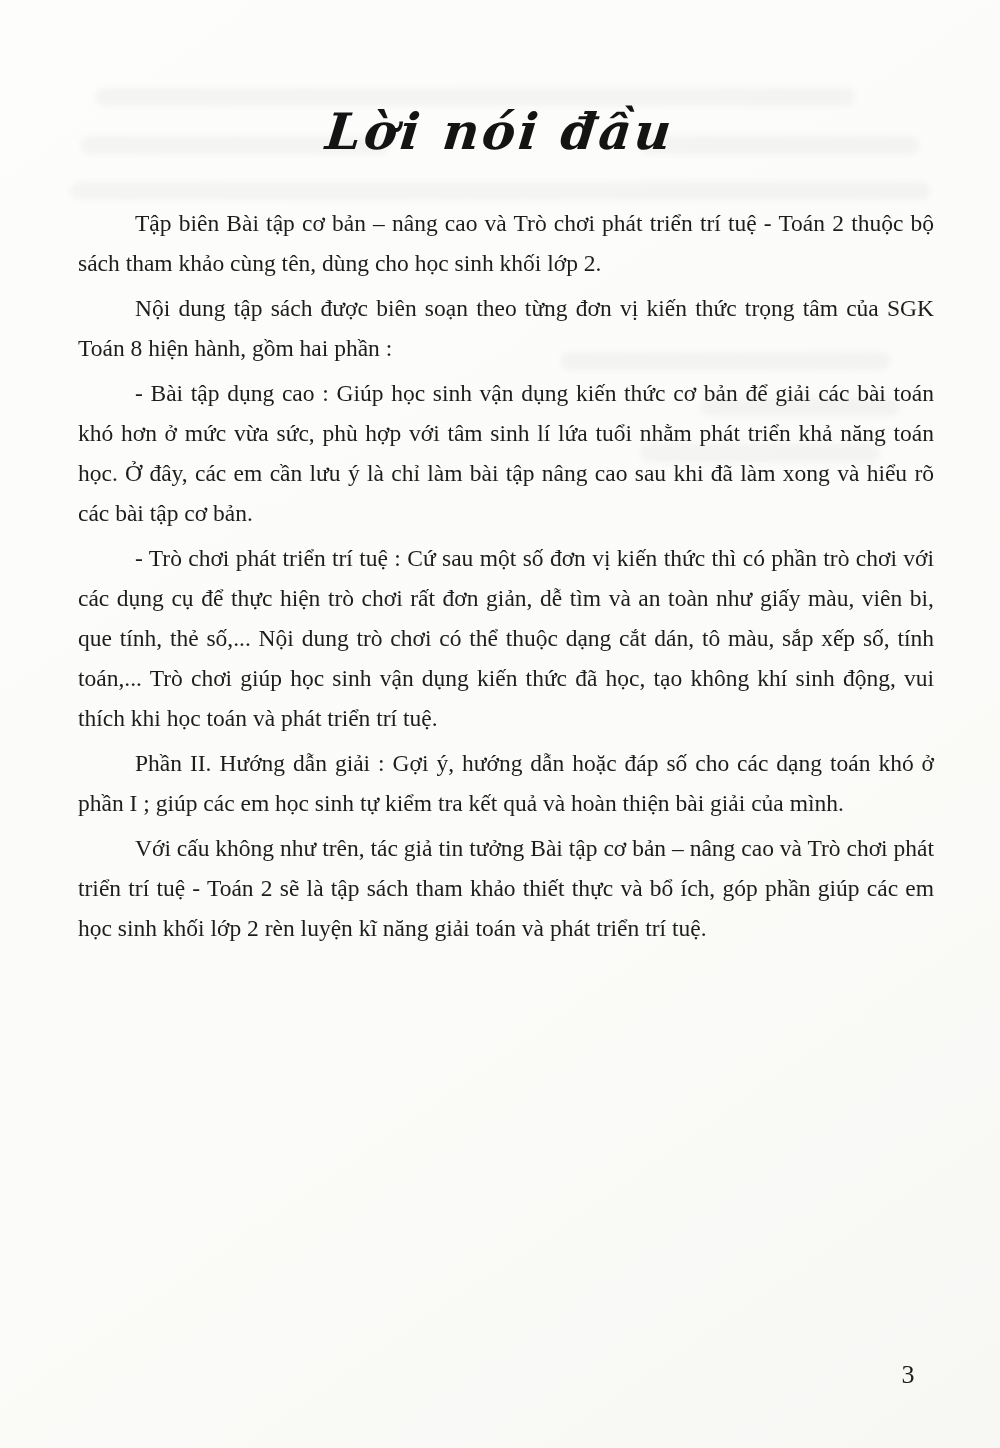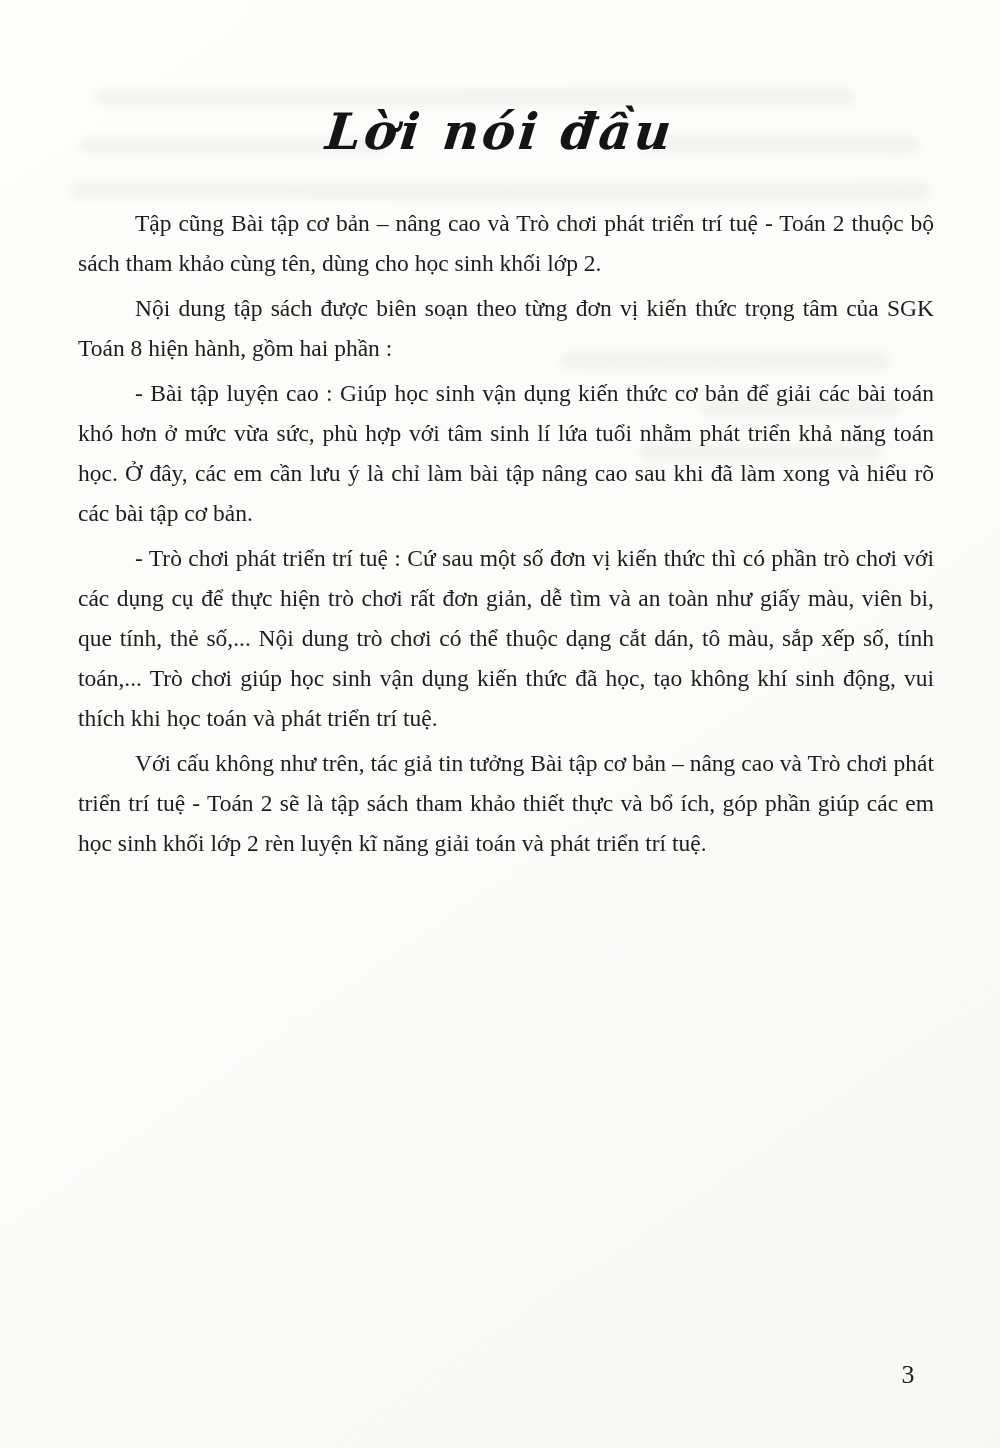--- a/index.html
+++ b/index.html
@@ -81,22 +81,23 @@
   <div class="ghost" style="top:136px; left:80px;  width:310px;"></div>
   <div class="ghost" style="top:136px; left:640px; width:280px;"></div>
   <div class="ghost" style="top:182px; left:70px;  width:860px;"></div>
   <div class="ghost" style="top:352px; left:560px; width:330px;"></div>
   <div class="ghost" style="top:398px; left:700px; width:200px;"></div>
   <div class="ghost" style="top:444px; left:640px; width:240px;"></div>
 
   <div class="title">Lời nói đầu</div>
 
   <div class="body-text">
-      <p class="indent"><span>Tập cũng </span><span class="it">Bài tập cơ bản – nâng cao và Trò chơi phát triển trí tuệ - Toán 2</span><span> thuộc bộ sách tham khảo cùng tên, dùng cho học sinh khối lớp 2.</span></p>
+      <p class="indent"><span>Tập biên </span><span class="it">Bài tập cơ bản – nâng cao và Trò chơi phát triển trí tuệ - Toán 2</span><span> thuộc bộ sách tham khảo cùng tên, dùng cho học sinh khối lớp 2.</span></p>
       <p class="indent"><span>Nội dung tập sách được biên soạn theo từng đơn vị kiến thức trọng tâm của SGK Toán 8 hiện hành, gồm hai phần :</span></p>
-      <p class="indent"><span class="it">- Bài tập luyện cao</span><span> : Giúp học sinh vận dụng kiến thức cơ bản để giải các bài toán khó hơn ở mức vừa sức, phù hợp với tâm sinh lí lứa tuổi nhằm phát triển khả năng toán học. Ở đây, các em cần lưu ý là chỉ làm bài tập nâng cao sau khi đã làm xong và hiểu rõ các bài tập cơ bản.</span></p>
+      <p class="indent"><span class="it">- Bài tập dụng cao</span><span> : Giúp học sinh vận dụng kiến thức cơ bản để giải các bài toán khó hơn ở mức vừa sức, phù hợp với tâm sinh lí lứa tuổi nhằm phát triển khả năng toán học. Ở đây, các em cần lưu ý là chỉ làm bài tập nâng cao sau khi đã làm xong và hiểu rõ các bài tập cơ bản.</span></p>
       <p class="indent"><span class="it">- Trò chơi phát triển trí tuệ</span><span> : Cứ sau một số đơn vị kiến thức thì có phần trò chơi với các dụng cụ để thực hiện trò chơi rất đơn giản, dễ tìm và an toàn như giấy màu, viên bi, que tính, thẻ số,... Nội dung trò chơi có thể thuộc dạng cắt dán, tô màu, sắp xếp số, tính toán,... Trò chơi giúp học sinh vận dụng kiến thức đã học, tạo không khí sinh động, vui thích khi học toán và phát triển trí tuệ.</span></p>
+      <p class="indent"><span>Phần II. </span><span class="it">Hướng dẫn giải</span><span> : Gợi ý, hướng dẫn hoặc đáp số cho các dạng toán khó ở phần I ; giúp các em học sinh tự kiểm tra kết quả và hoàn thiện bài giải của mình.</span></p>
       <p class="indent"><span>Với cấu không như trên, tác giả tin tưởng </span><span class="it">Bài tập cơ bản – nâng cao và Trò chơi phát triển trí tuệ - Toán 2</span><span> sẽ là tập sách tham khảo thiết thực và bổ ích, góp phần giúp các em học sinh khối lớp 2 rèn luyện kĩ năng giải toán và phát triển trí tuệ.</span></p>
     </div>
 
   <div class="page-number">3</div>
 
 </div>
 
 </body></html>

